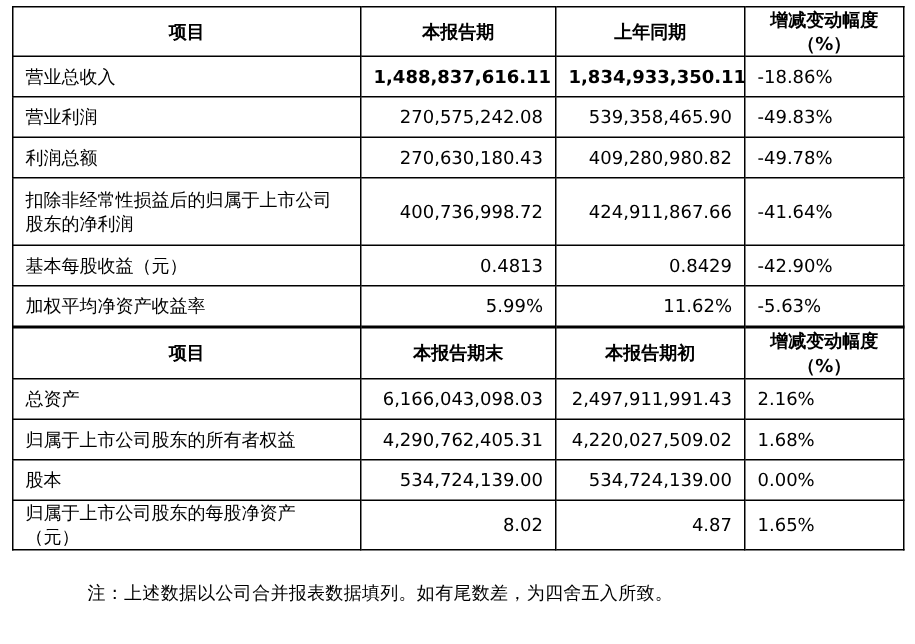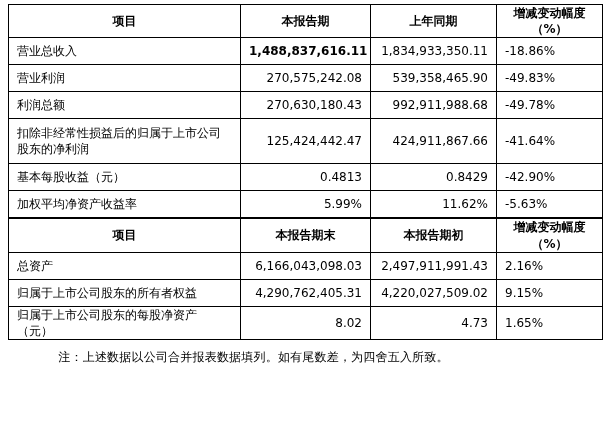--- a/index.html
+++ b/index.html
@@ -52,21 +52,21 @@
   td.pct {
     text-align: left;
   }
   tr.row td {
     height: 26px;
   }
   tr.row.tall td {
     height: 44px;
   }
   .note {
-    margin-top: 9px;
+    margin-top: 20px;
     text-align: center;
     font-size: 12px;
     color: #000000;
     letter-spacing: 0.2px;
   }
 </style>
 </head>
 <body>
 
 <div class="page">
@@ -82,42 +82,42 @@
       <tr class="head">
         <td>项目</td>
         <td>本报告期</td>
         <td>上年同期</td>
         <td>增减变动幅度（%）</td>
       </tr>
 
       <tr class="row">
         <td class="label" style="font-weight:normal">营业总收入</td>
         <td class="num" style="font-weight:bold">1,488,837,616.11</td>
-        <td class="num" style="font-weight:normal">1,834,933,350.11</td>
+        <td class="num" style="font-weight:bold">1,834,933,350.11</td>
         <td class="pct">-18.86%</td>
       </tr>
 
       <tr class="row">
         <td class="label">营业利润</td>
         <td class="num">270,575,242.08</td>
         <td class="num">539,358,465.90</td>
         <td class="pct">-49.83%</td>
       </tr>
 
       <tr class="row">
         <td class="label">利润总额</td>
         <td class="num">270,630,180.43</td>
-        <td class="num">992,911,988.68</td>
+        <td class="num">409,280,980.82</td>
         <td class="pct">-49.78%</td>
       </tr>
 
 
       <tr class="row tall">
         <td class="label">扣除非经常性损益后的归属于上市公司股东的净利润</td>
-        <td class="num">125,424,442.47</td>
+        <td class="num">400,736,998.72</td>
         <td class="num">424,911,867.66</td>
         <td class="pct">-41.64%</td>
       </tr>
 
       <tr class="row">
         <td class="label">基本每股收益（元）</td>
         <td class="num">0.4813</td>
         <td class="num">0.8429</td>
         <td class="pct">-42.90%</td>
       </tr>
@@ -150,28 +150,34 @@
         <td class="label">总资产</td>
         <td class="num">6,166,043,098.03</td>
         <td class="num">2,497,911,991.43</td>
         <td class="pct">2.16%</td>
       </tr>
 
       <tr class="row">
         <td class="label">归属于上市公司股东的所有者权益</td>
         <td class="num">4,290,762,405.31</td>
         <td class="num">4,220,027,509.02</td>
-        <td class="pct">9.15%</td>
+        <td class="pct">1.68%</td>
       </tr>
 
+      <tr class="row">
+        <td class="label">股本</td>
+        <td class="num">534,724,139.00</td>
+        <td class="num">534,724,139.00</td>
+        <td class="pct">0.00%</td>
+      </tr>
 
       <tr class="row">
         <td class="label">归属于上市公司股东的每股净资产（元）</td>
         <td class="num">8.02</td>
-        <td class="num">4.73</td>
+        <td class="num">4.87</td>
         <td class="pct">1.65%</td>
       </tr>
     </tbody>
   </table>
 
   <div class="note">注：上述数据以公司合并报表数据填列。如有尾数差，为四舍五入所致。</div>
 
 </div>
 
 </body></html>

